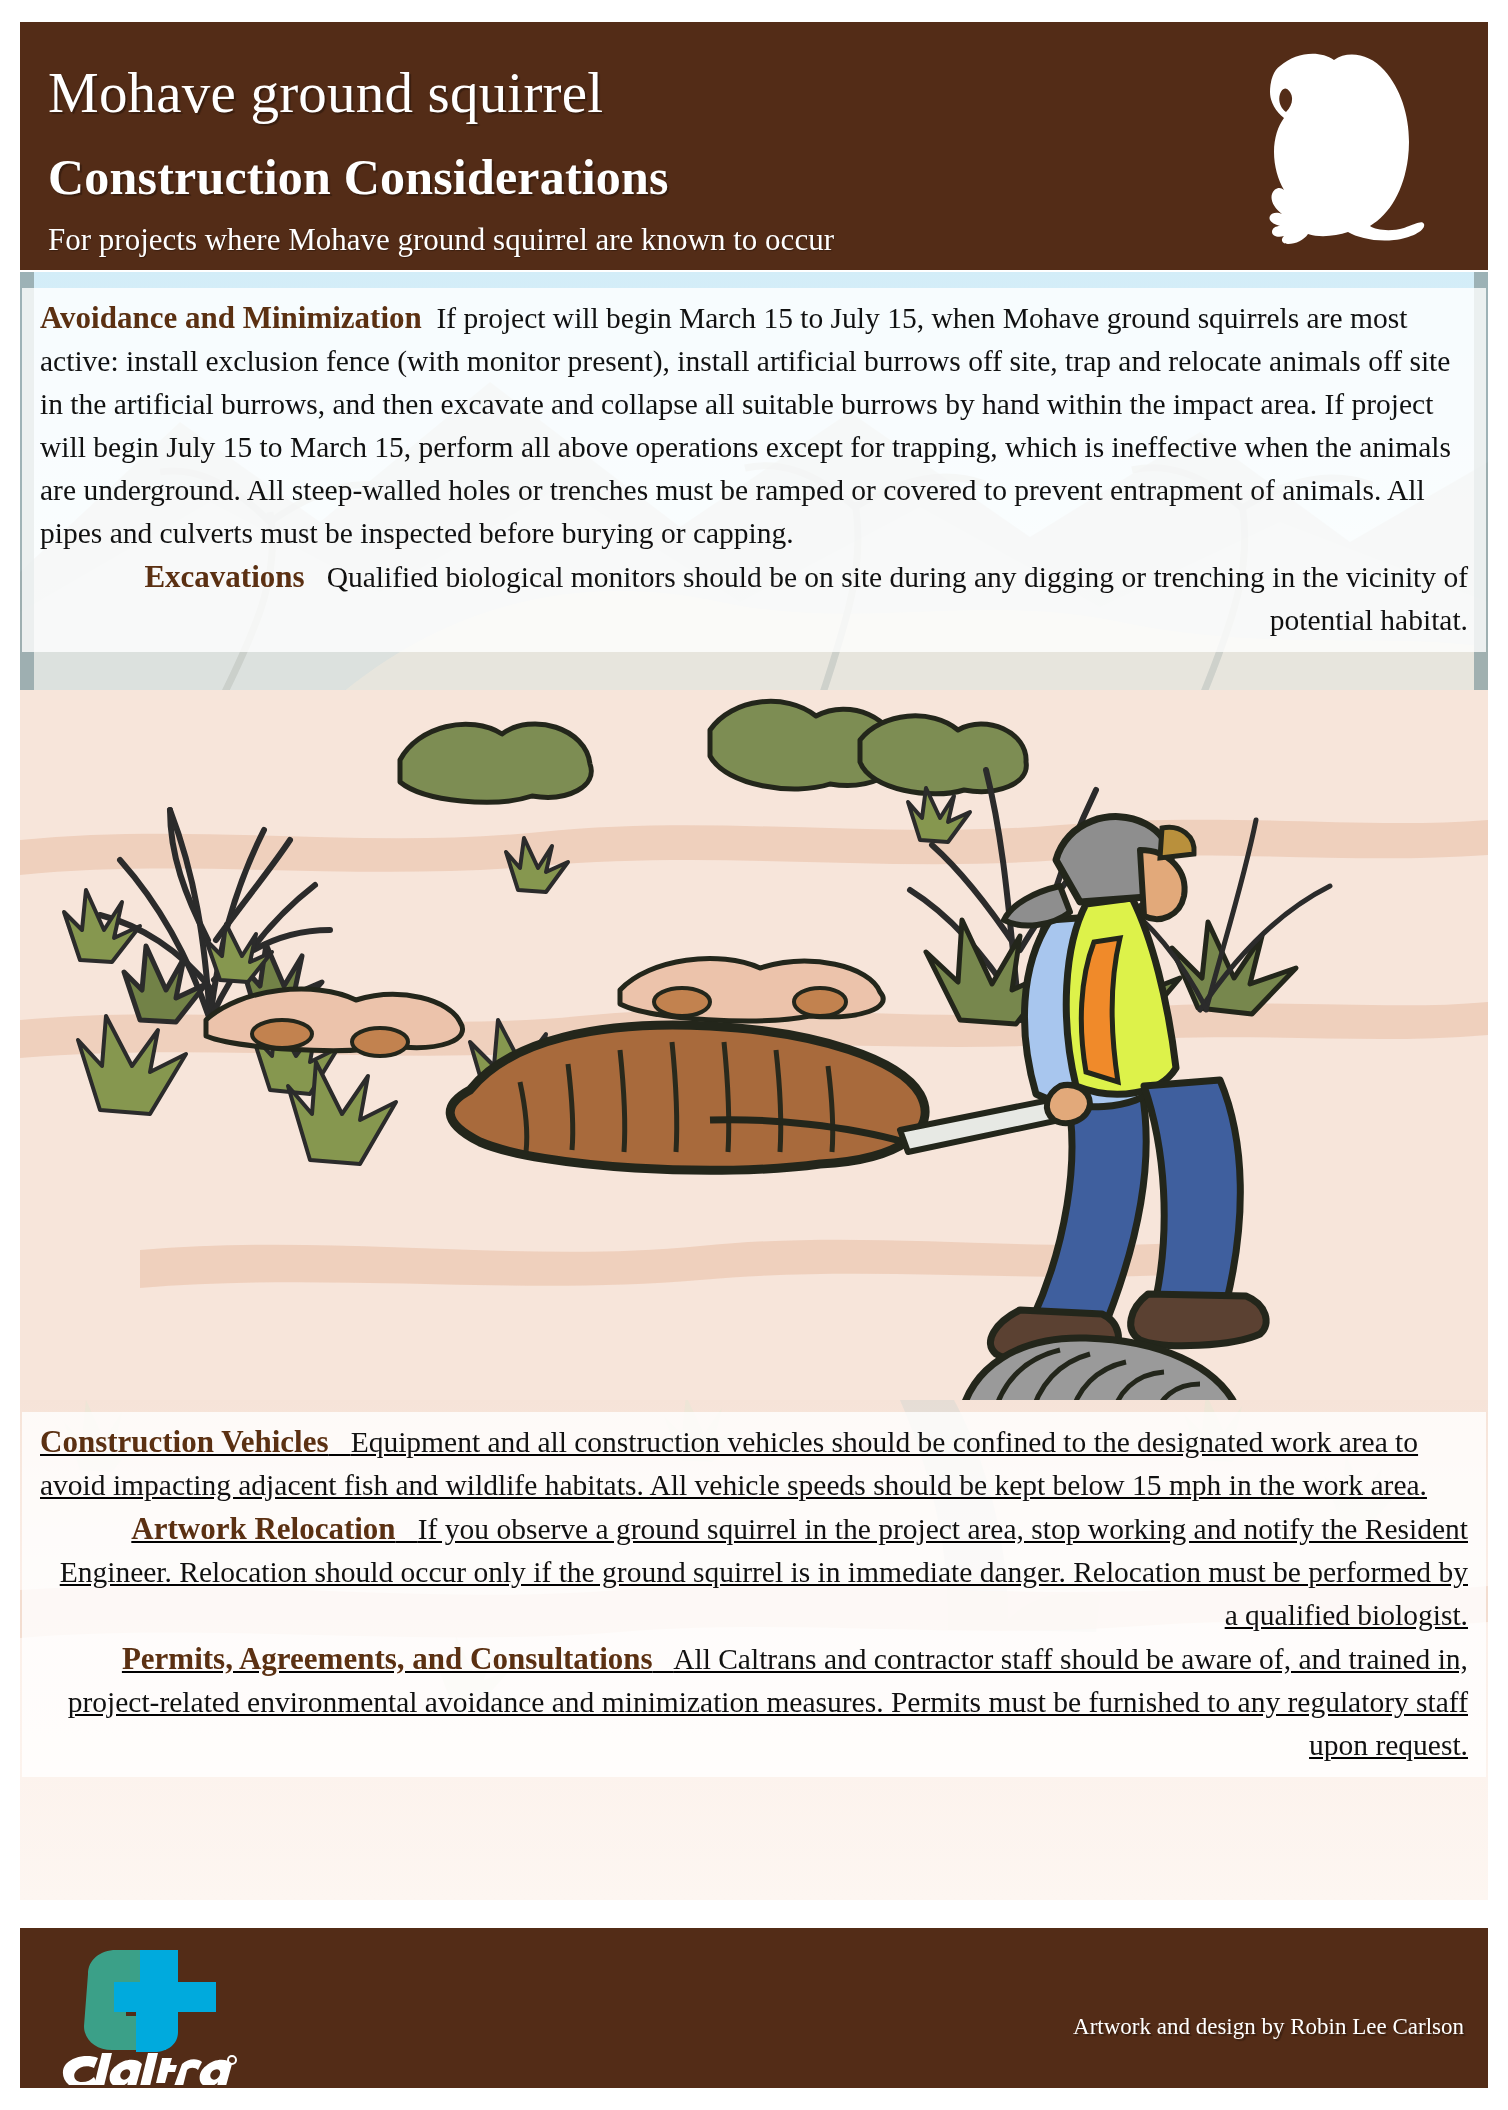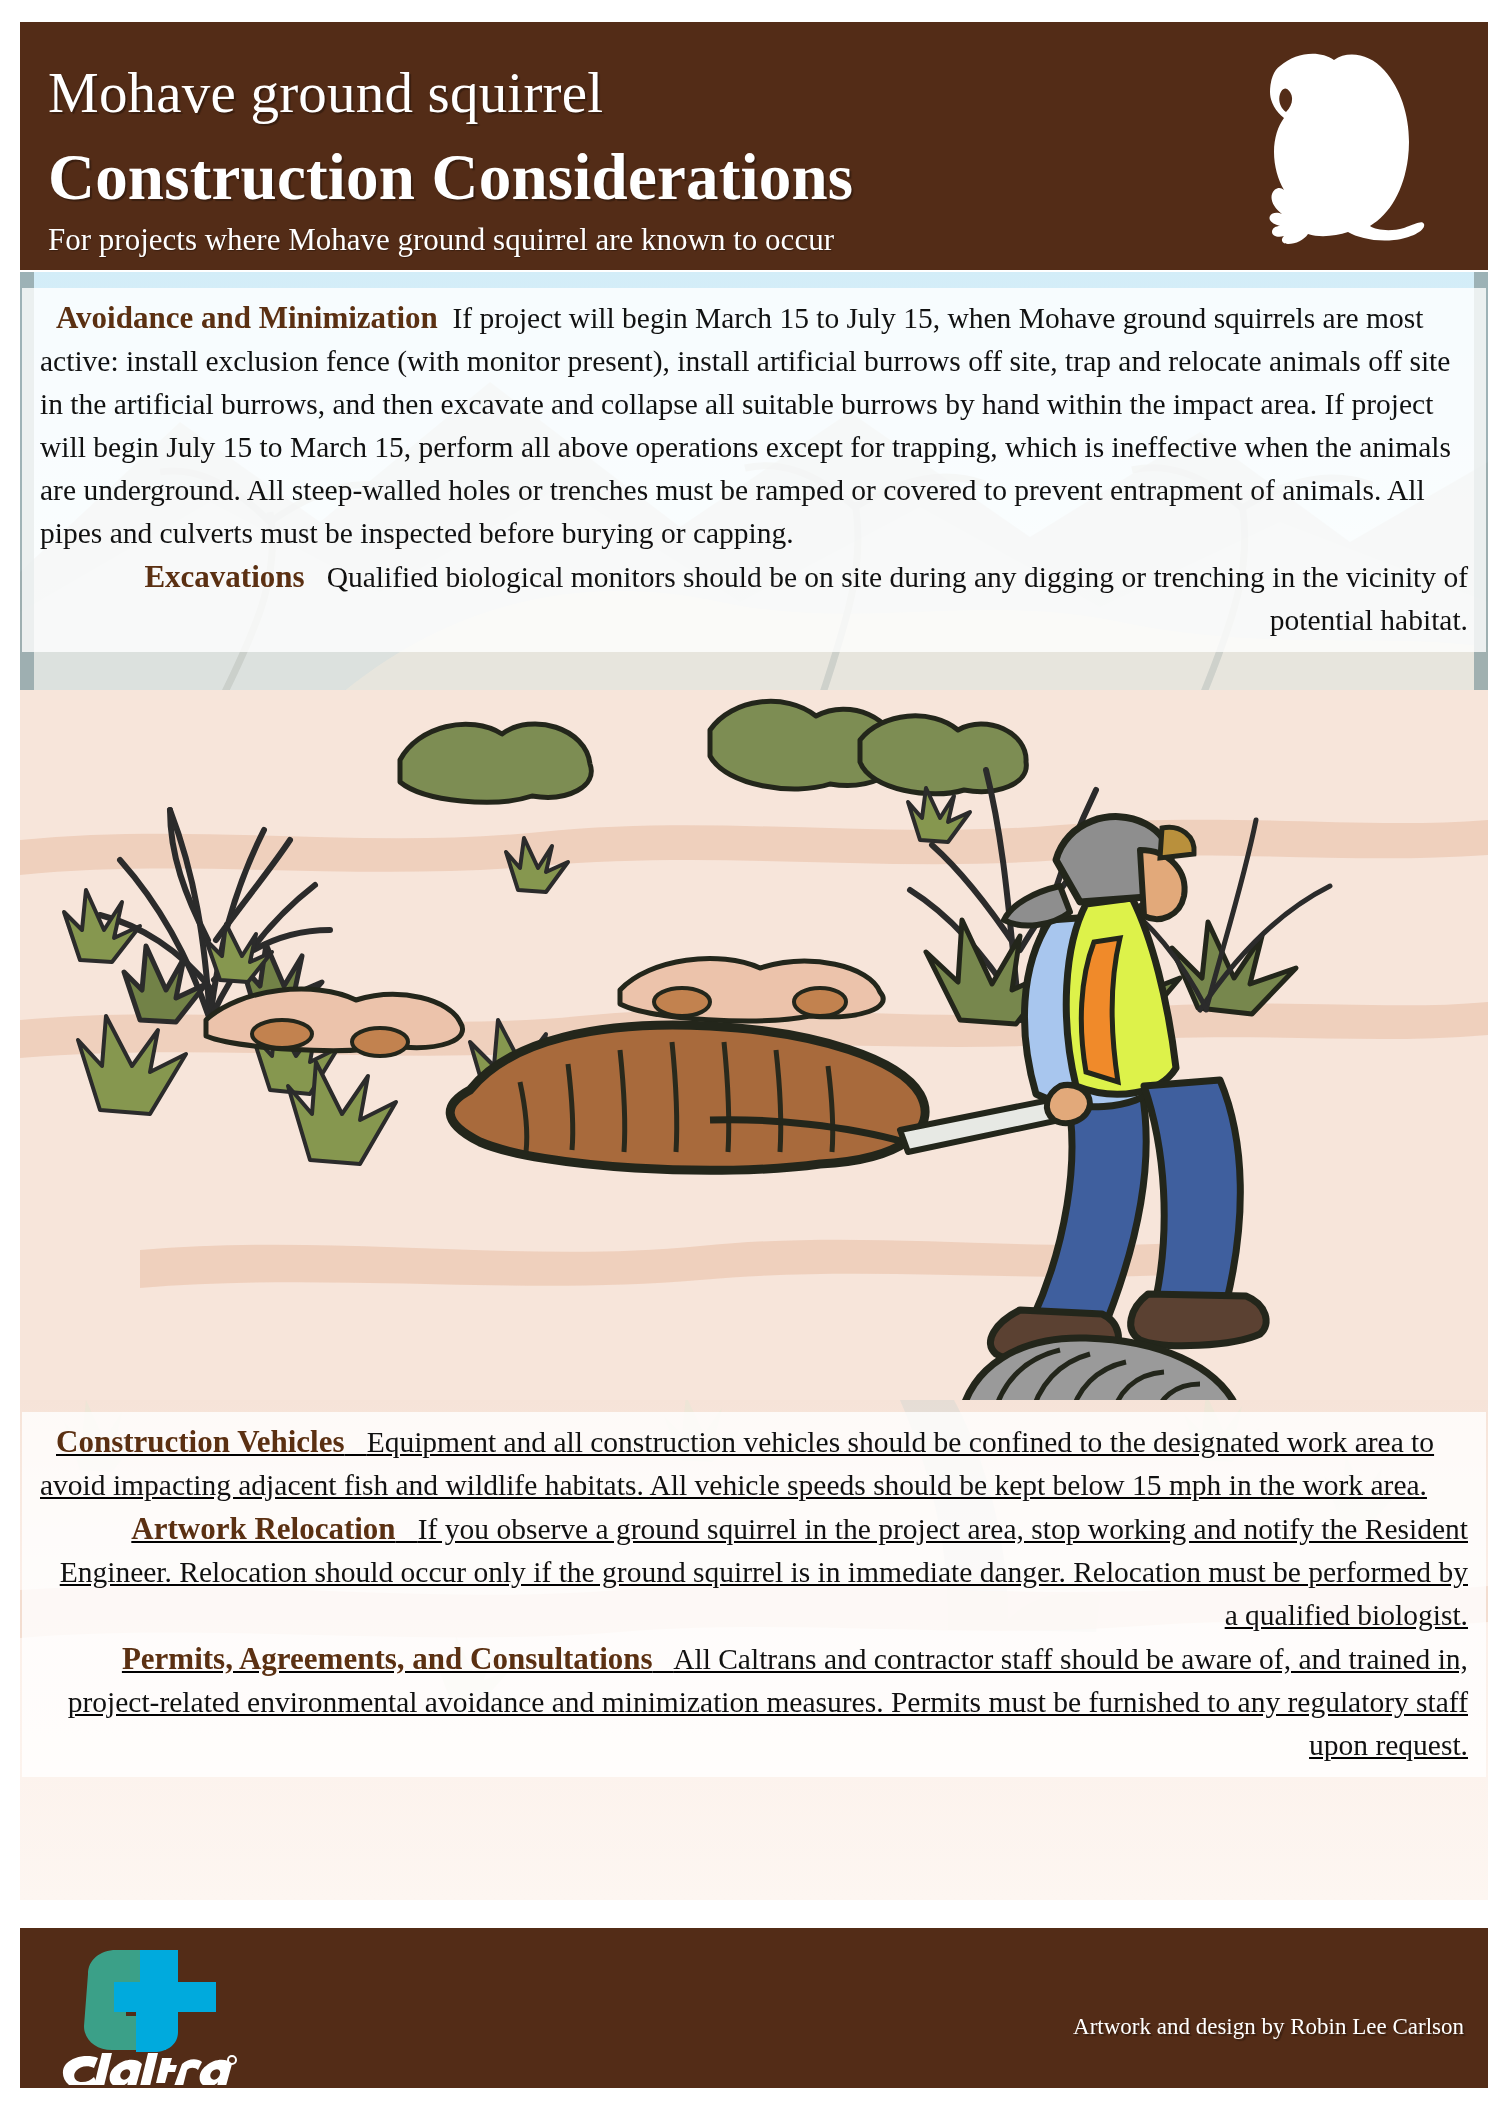--- a/index.html
+++ b/index.html
@@ -32,21 +32,21 @@
     line-height:62px;
     font-weight:normal;
     letter-spacing:0.2px;
     text-shadow:2px 2px 1px rgba(0,0,0,0.30);
     white-space:nowrap;
   }
   .title-sub {
     position:absolute;
     left:28px; top:122px;
     color:#ffffff;
-    font-size:65px;
+    font-size:50px;
     line-height:66px;
     font-weight:bold;
     letter-spacing:0.2px;
     text-shadow:2px 2px 1px rgba(0,0,0,0.30);
     white-space:nowrap;
   }
   .title-tag {
     position:absolute;
     left:28px; top:200px;
     color:#ffffff;
@@ -95,21 +95,20 @@
     font-size:29.5px;
     line-height:43px;
     color:#111111;
     text-align:left;
   }
   .para + .para { margin-top:0px;text-align:right; }
   .lead {
     font-weight:bold;
     color:#5b3012;
     font-size:31px;
-    margin-left:16px;
   }
 
   
   .footer {
     position:absolute;
     left:20px; top:1928px;
     width:1468px; height:160px;
     background:#532c17;
   }
   .footer-line1 {

